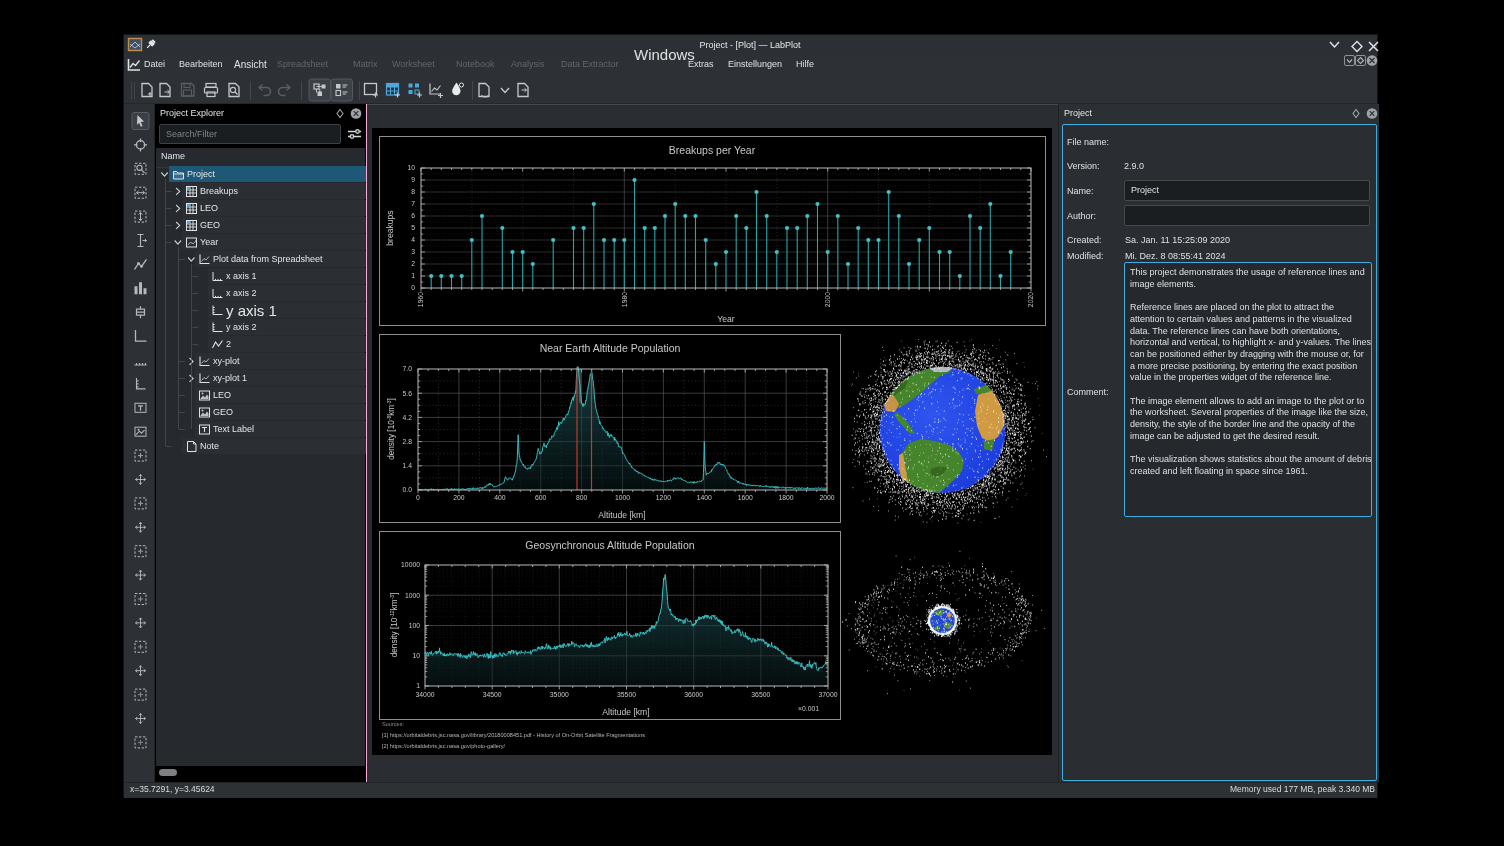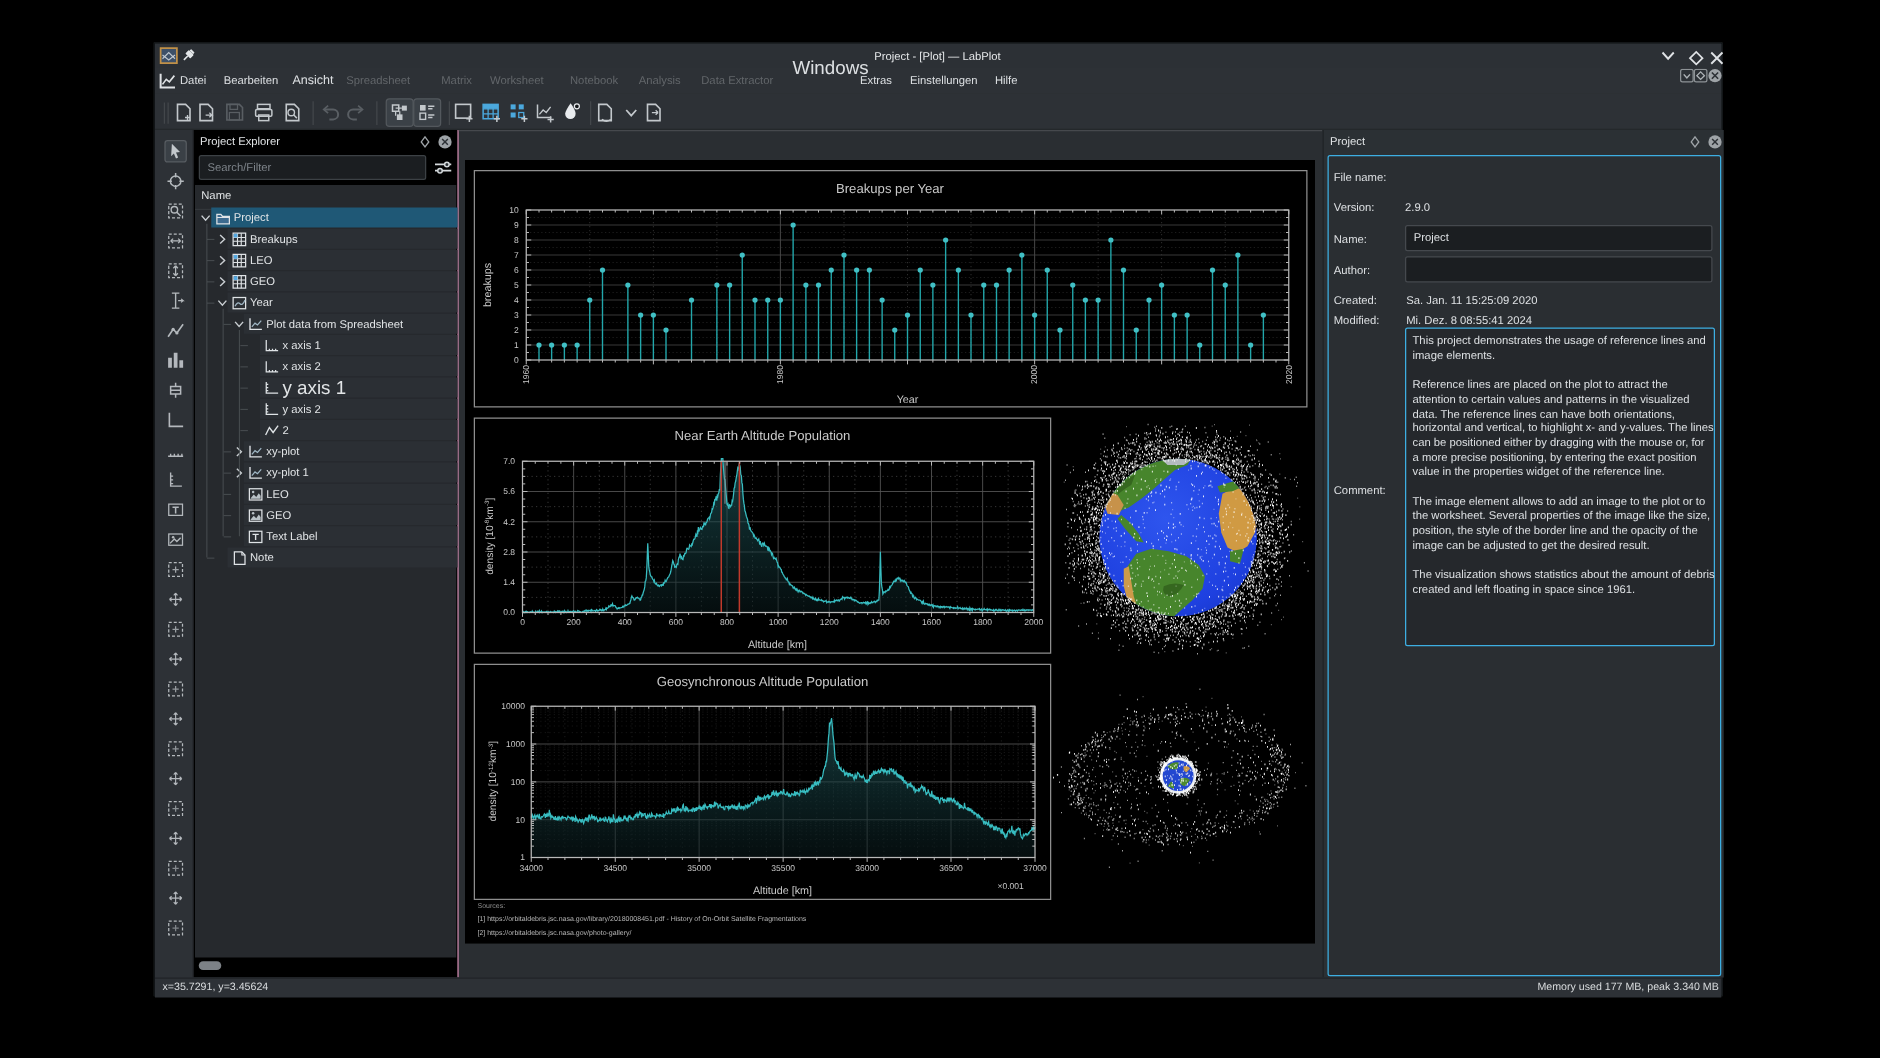--- a/index.html
+++ b/index.html
@@ -610,21 +610,21 @@
     <div style="position:absolute;left:1006px;top:267.09999999999997px;font-size:9px;line-height:11.7px;color:#dde0e3;white-space:nowrap">Reference lines are placed on the plot to attract the</div>
     <div style="position:absolute;left:1006px;top:278.79999999999995px;font-size:9px;line-height:11.7px;color:#dde0e3;white-space:nowrap">attention to certain values and patterns in the visualized</div>
     <div style="position:absolute;left:1006px;top:290.49999999999994px;font-size:9px;line-height:11.7px;color:#dde0e3;white-space:nowrap">data. The reference lines can have both orientations,</div>
     <div style="position:absolute;left:1006px;top:302.19999999999993px;font-size:9px;line-height:11.7px;color:#dde0e3;white-space:nowrap">horizontal and vertical, to highlight x- and y-values. The lines</div>
     <div style="position:absolute;left:1006px;top:313.8999999999999px;font-size:9px;line-height:11.7px;color:#dde0e3;white-space:nowrap">can be positioned either by dragging with the mouse or, for</div>
     <div style="position:absolute;left:1006px;top:325.5999999999999px;font-size:9px;line-height:11.7px;color:#dde0e3;white-space:nowrap">a more precise positioning, by entering the exact position</div>
     <div style="position:absolute;left:1006px;top:337.2999999999999px;font-size:9px;line-height:11.7px;color:#dde0e3;white-space:nowrap">value in the properties widget of the reference line.</div>
     <div style="position:absolute;left:1006px;top:348.9999999999999px;font-size:9px;line-height:11.7px;color:#dde0e3;white-space:nowrap"></div>
     <div style="position:absolute;left:1006px;top:360.6999999999999px;font-size:9px;line-height:11.7px;color:#dde0e3;white-space:nowrap">The image element allows to add an image to the plot or to</div>
     <div style="position:absolute;left:1006px;top:372.39999999999986px;font-size:9px;line-height:11.7px;color:#dde0e3;white-space:nowrap">the worksheet. Several properties of the image like the size,</div>
-    <div style="position:absolute;left:1006px;top:384.09999999999985px;font-size:9px;line-height:11.7px;color:#dde0e3;white-space:nowrap">position, the style of the border line and the opacity of the</div>
+    <div style="position:absolute;left:1006px;top:384.09999999999985px;font-size:9px;line-height:11.7px;color:#dde0e3;white-space:nowrap">density, the style of the border line and the opacity of the</div>
     <div style="position:absolute;left:1006px;top:395.79999999999984px;font-size:9px;line-height:11.7px;color:#dde0e3;white-space:nowrap">image can be adjusted to get the desired result.</div>
     <div style="position:absolute;left:1006px;top:407.49999999999983px;font-size:9px;line-height:11.7px;color:#dde0e3;white-space:nowrap"></div>
     <div style="position:absolute;left:1006px;top:419.1999999999998px;font-size:9px;line-height:11.7px;color:#dde0e3;white-space:nowrap">The visualization shows statistics about the amount of debris</div>
     <div style="position:absolute;left:1006px;top:430.8999999999998px;font-size:9px;line-height:11.7px;color:#dde0e3;white-space:nowrap">created and left floating in space since 1961.</div>
 
   <div class="abs" style="left:0;top:747px;width:100%;height:16px;background:#2d3136;border-top:1px solid #202327"></div>
   <div class="abs" style="left:6px;top:749px;font-size:8.5px;color:#d9dcde">x=35.7291, y=3.45624</div>
   <div class="abs" style="right:2px;top:749px;font-size:8.5px;color:#d9dcde">Memory used 177 MB, peak 3.340 MB</div>
 </div>
 </body></html>

